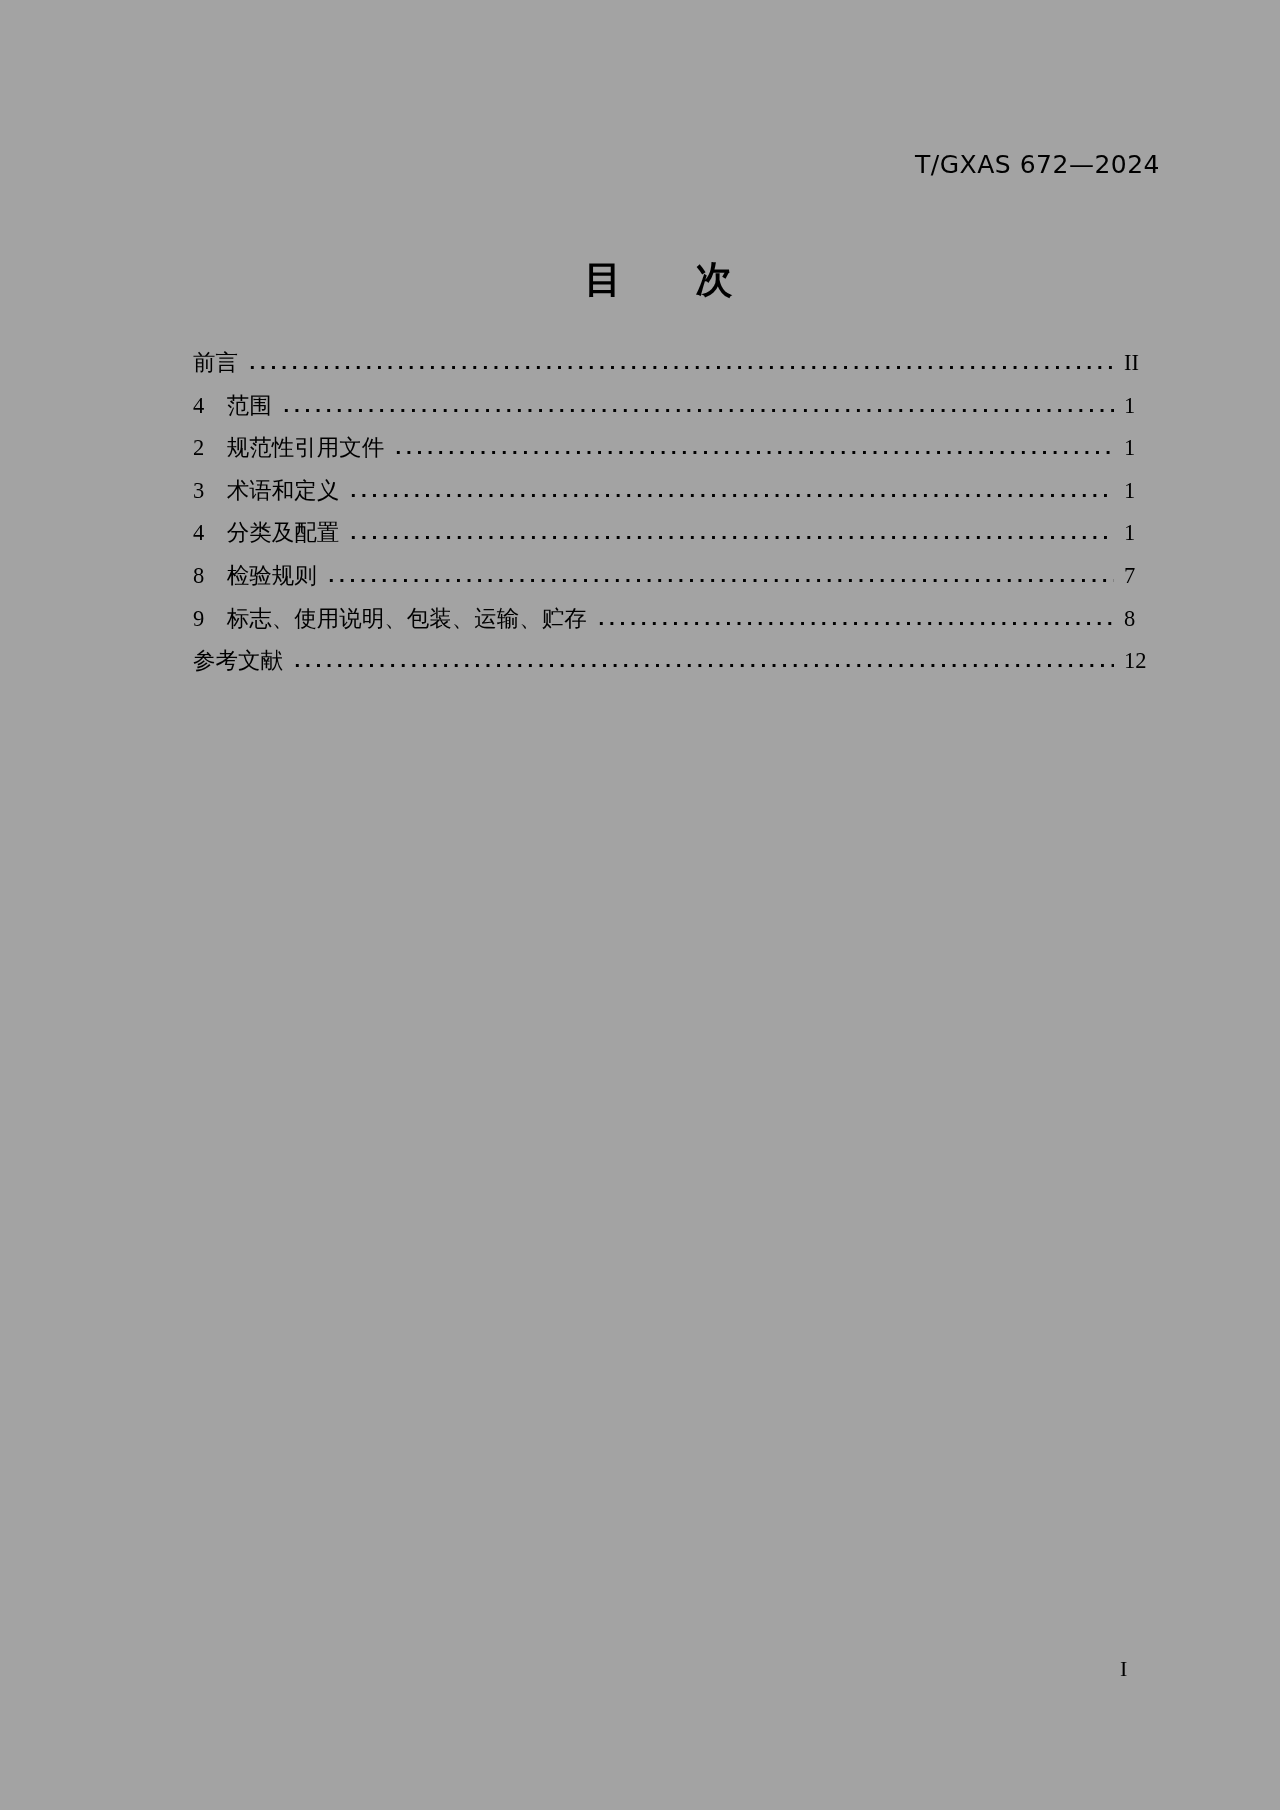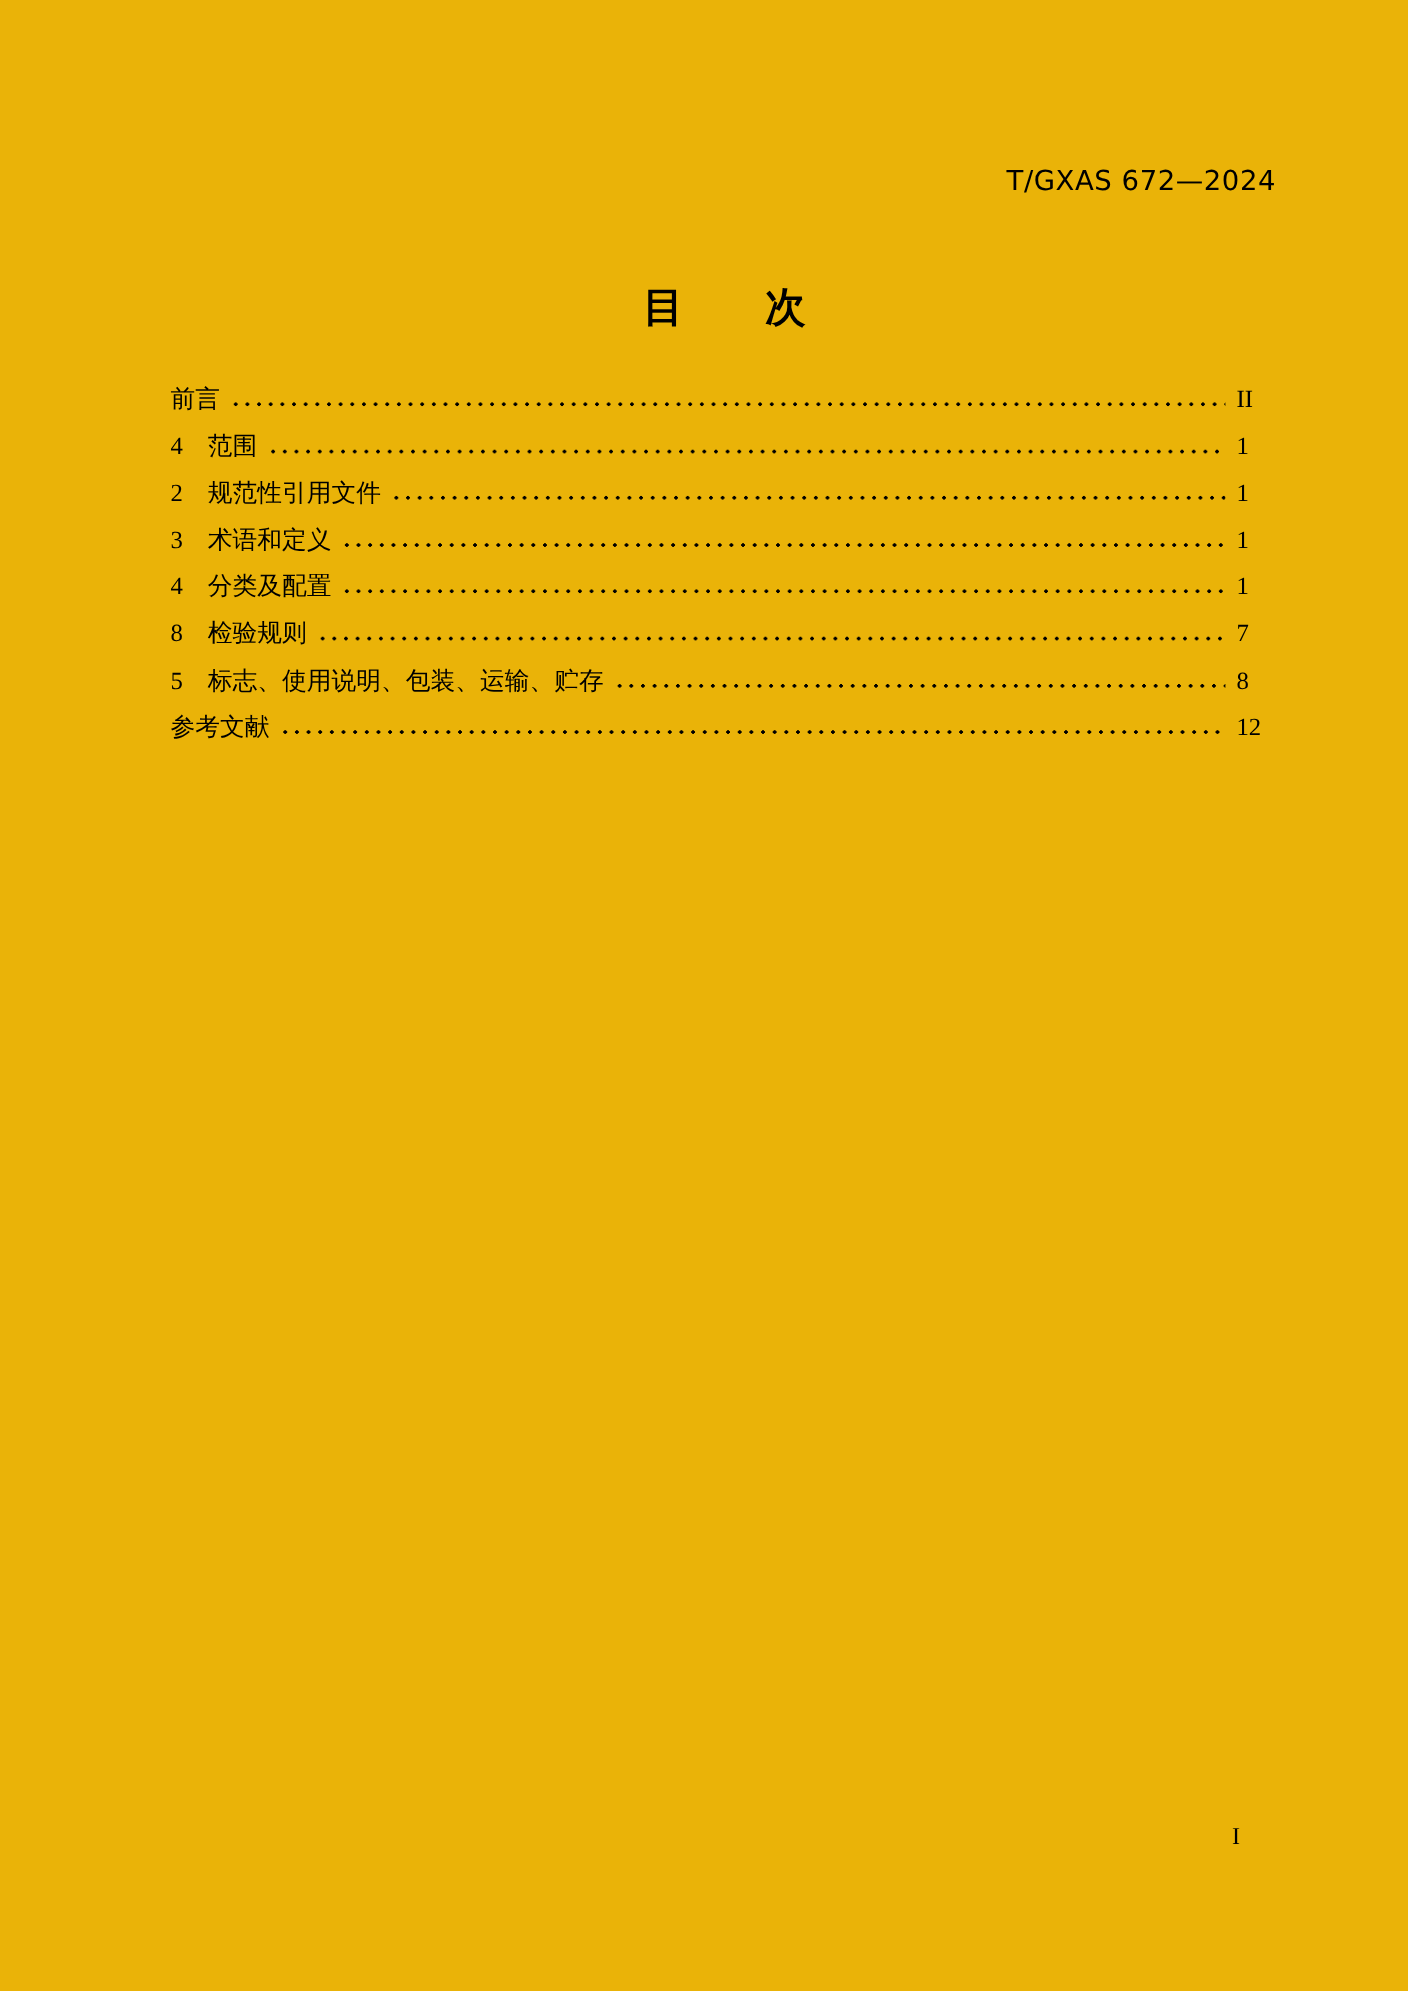--- a/index.html
+++ b/index.html
@@ -4,21 +4,21 @@
 <style>
   html, body {
     margin: 0;
     padding: 0;
     background: #ffffff;
   }
   .page {
     position: relative;
     width: 1280px;
     height: 1810px;
-    background: #eab308;
+    background: #a3a3a3;
     color: #000000;
     overflow: hidden;
     font-family: "Liberation Serif", "DejaVu Serif", serif;
   }
   .std-code {
     position: absolute;
     top: 150px;
     right: 120px;
     font-family: "DejaVu Sans", "Liberation Sans", sans-serif;
     font-size: 25px;
@@ -48,20 +48,21 @@
     display: flex;
     align-items: baseline;
     height: 42.6px;
     line-height: 42.6px;
     font-size: 22.5px;
     white-space: pre;
   }
   .toc-label {
     flex: 0 0 auto;
     white-space: pre;
+    margin-left: 38px;
   }
   .leader {
     flex: 1 1 auto;
     height: 5px;
     margin: 0 10px 0 9px;
     background-image: radial-gradient(circle, #000 1.45px, transparent 1.6px);
     background-size: 10.6px 5px;
     background-position: left bottom;
     background-repeat: repeat-x;
   }
@@ -122,21 +123,21 @@
 
 
 
     <div class="toc-row">
       <span class="toc-label">8　检验规则</span>
       <span class="leader"></span>
       <span class="toc-page">7</span>
     </div>
 
     <div class="toc-row">
-      <span class="toc-label">5　标志、使用说明、包装、运输、贮存</span>
+      <span class="toc-label">9　标志、使用说明、包装、运输、贮存</span>
       <span class="leader"></span>
       <span class="toc-page">8</span>
     </div>
 
 
     <div class="toc-row">
       <span class="toc-label">参考文献</span>
       <span class="leader"></span>
       <span class="toc-page">12</span>
     </div>

